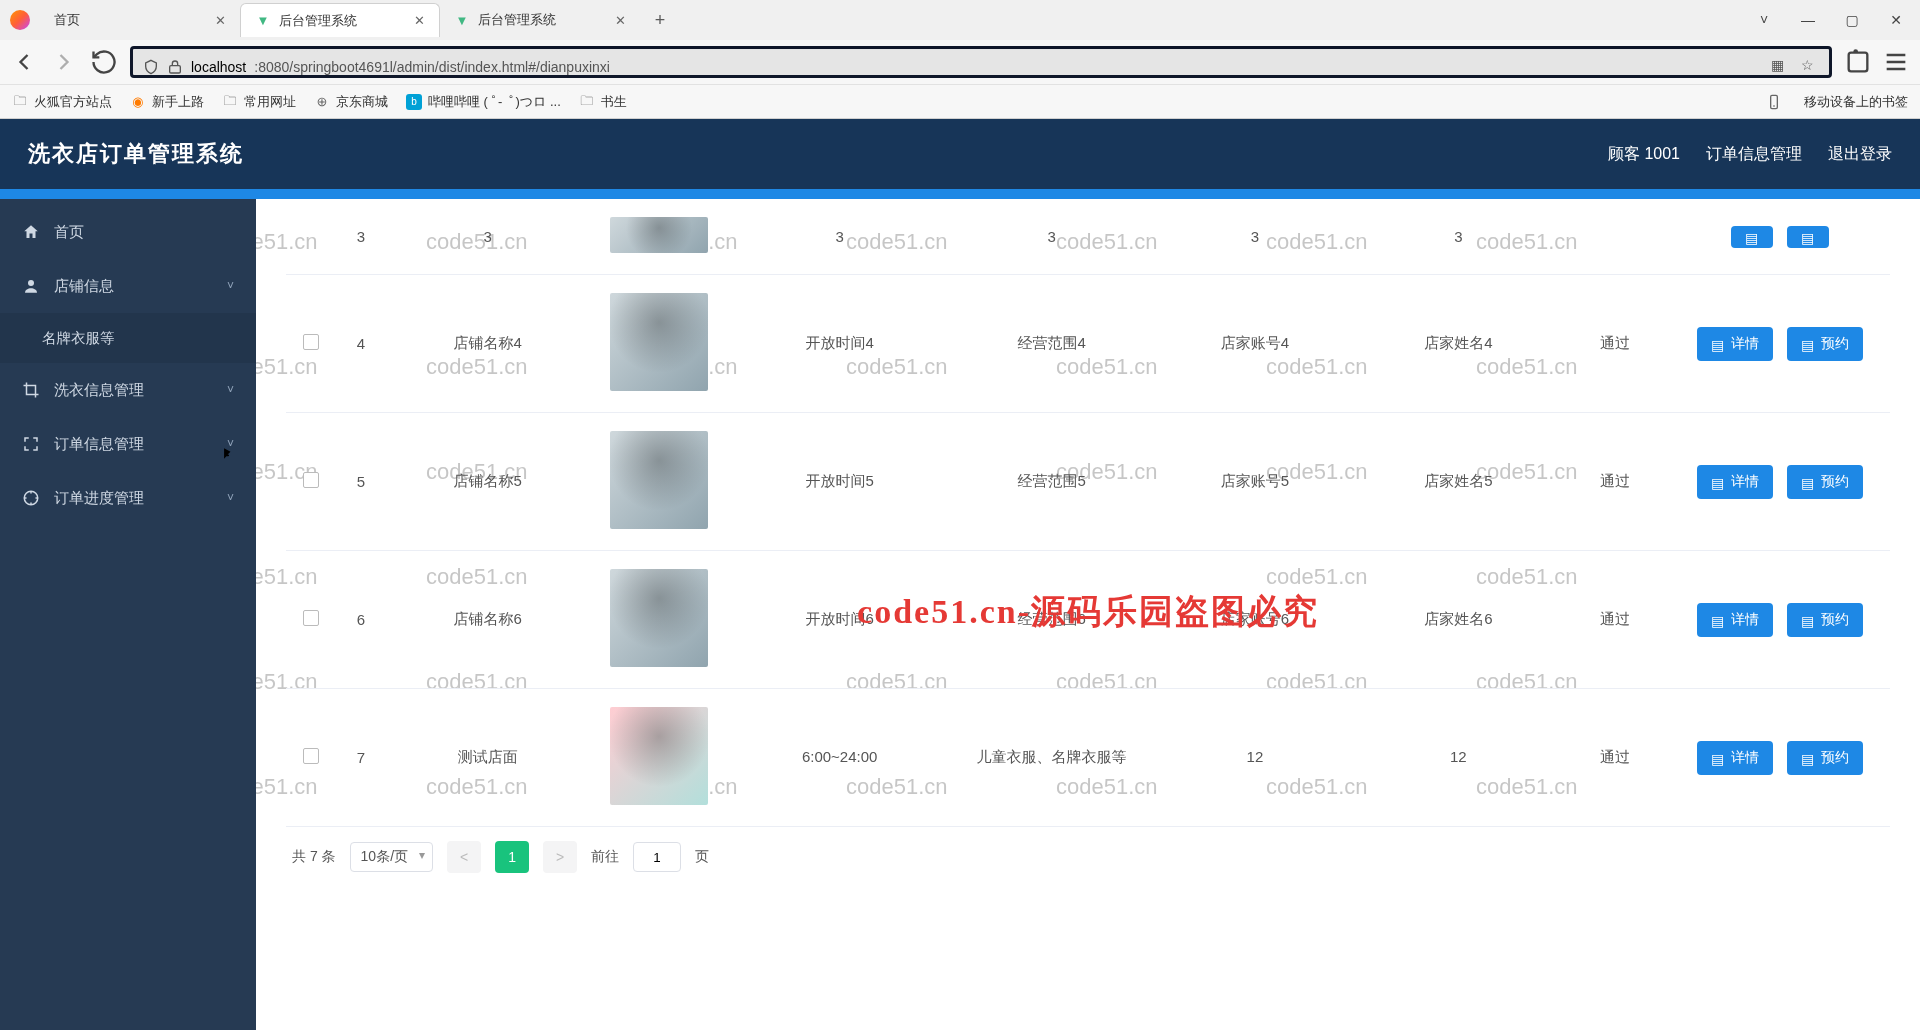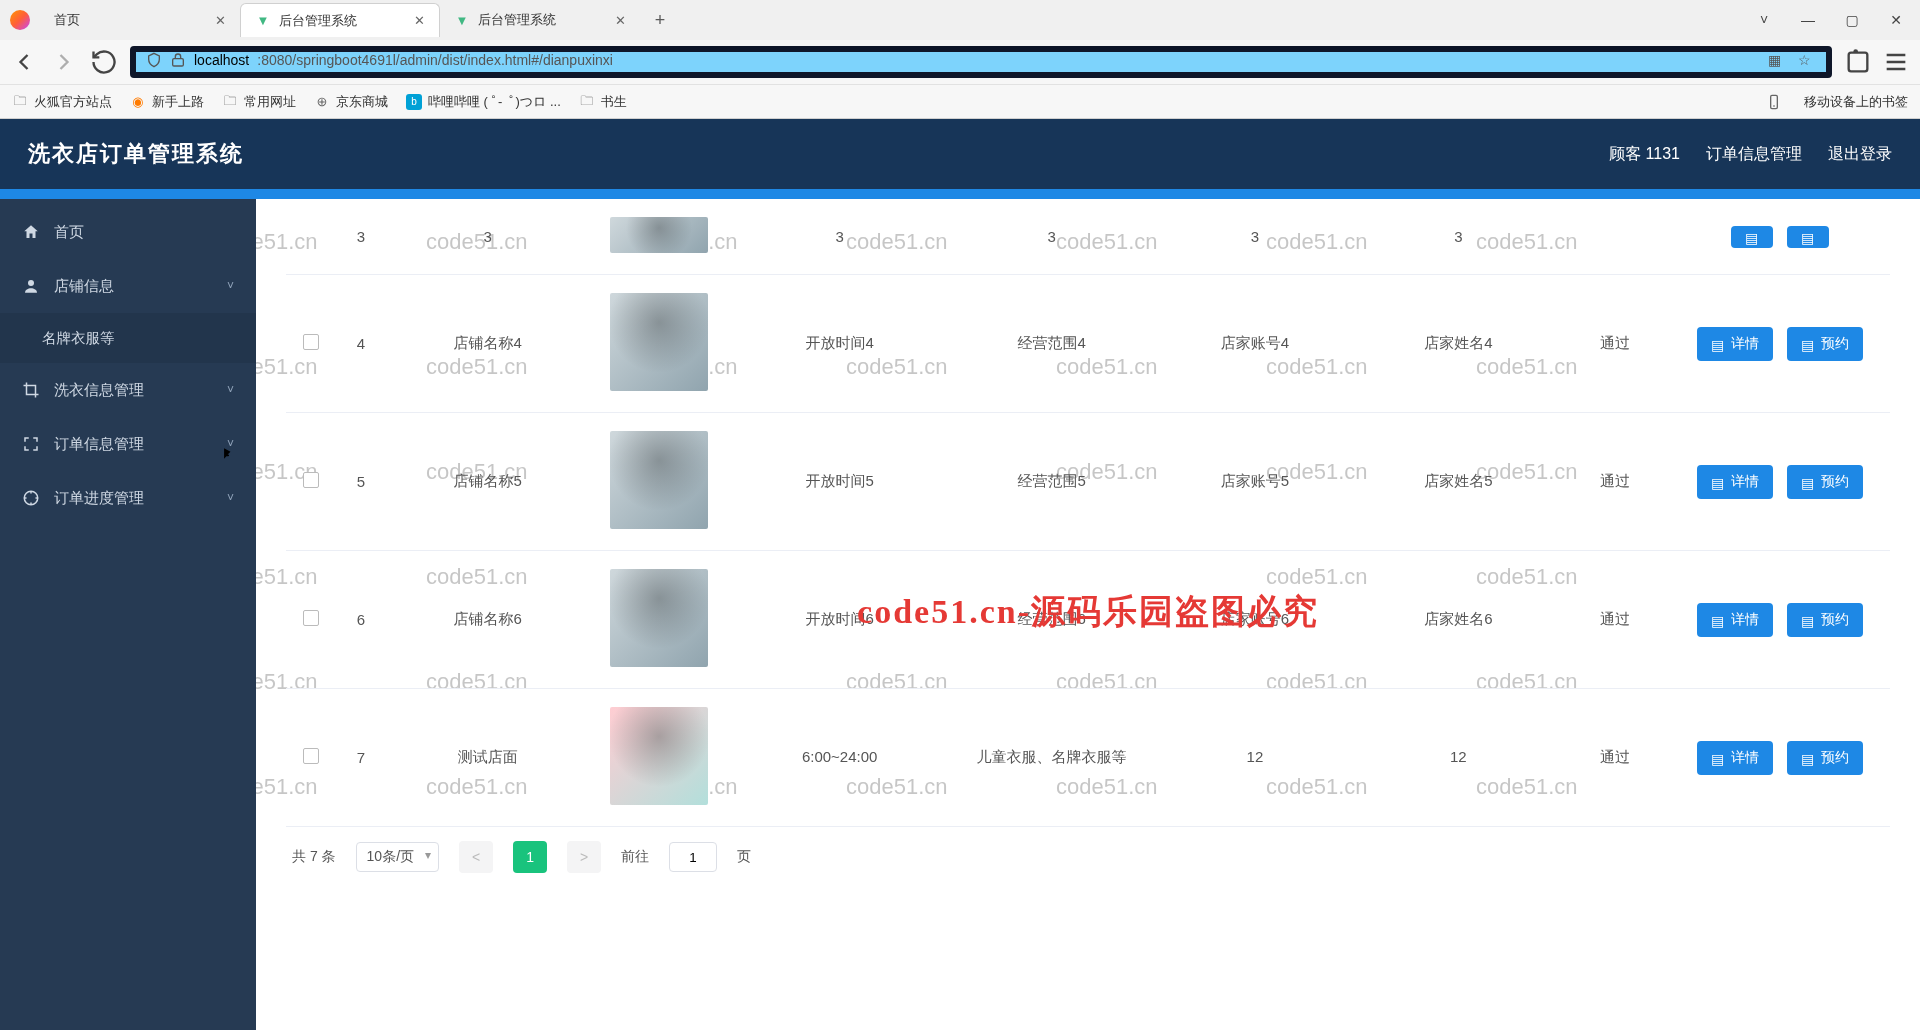--- a/index.html
+++ b/index.html
@@ -13,21 +13,21 @@
 .tab.active { background: #fff; border: 1px solid #d0d0d0; border-bottom: none; }
 .tab-icon { width: 16px; height: 16px; display: inline-flex; align-items: center; justify-content: center; }
 .tab-icon.vue { color: #41b883; font-weight: bold; }
 .tab-close { margin-left: auto; color: #666; cursor: pointer; }
 .newtab { width: 28px; height: 28px; display: flex; align-items: center; justify-content: center; border-radius: 4px; color: #5a5a5a; font-size: 18px; margin-left: 6px; }
 .window-controls { margin-left: auto; display: flex; gap: 24px; padding: 0 14px; color: #444; }
 .ctrl { width: 20px; height: 20px; display: flex; align-items: center; justify-content: center; }
 
 .addr-bar { display: flex; align-items: center; height: 44px; padding: 0 10px; gap: 12px; background: #f7f7f7; }
 .nav-btn { width: 28px; height: 28px; display: flex; align-items: center; justify-content: center; color: #444; border-radius: 4px; }
-.url-box { flex: 1; display: flex; align-items: flex-start; height: 32px; border: 6px solid #0f172a; border-radius: 4px; background: #7dd3fc; padding: 0 10px; gap: 8px; color: #555; font-size: 14px; }
+.url-box { flex: 1; display: flex; align-items: flex-end; height: 32px; border: 3px solid #0f172a; border-radius: 4px; background: #e5e5e5; padding: 0 10px; gap: 8px; color: #555; font-size: 14px; }
 .url-box .host { color: #000; }
 .addr-icons { display: flex; gap: 10px; color: #555; }
 
 .bookmark-bar { display: flex; align-items: center; height: 34px; padding: 0 12px; gap: 18px; font-size: 13px; color: #333; border-top: 1px solid #e2e2e2; background: #f7f7f7; }
 .bm { display: flex; align-items: center; gap: 6px; }
 .bm-ico { width: 16px; height: 16px; display: inline-flex; align-items: center; justify-content: center; color: #666; }
 .bookmark-bar .right { margin-left: auto; display: flex; align-items: center; gap: 22px; }
 
 
 .app-header { height: 70px; background: #173558; display: flex; align-items: center; padding: 0 28px; position: relative; z-index: 2; gap: 35px; }
@@ -59,21 +59,21 @@
 td.idx { width: 50px; }
 td.img { width: 140px; }
 .ck { width: 16px; height: 16px; border: 1px solid #bbb; border-radius: 2px; display: inline-block; background: #fff; }
 .thumb { width: 98px; height: 98px; background: linear-gradient(135deg,#cfd8dc,#90a4ae); display: inline-block; border-radius: 2px; position: relative; overflow: hidden; }
 .thumb::after { content:""; position:absolute; inset:0; background: radial-gradient(circle at 50% 30%, rgba(0,0,0,.25), transparent 60%); }
 .multiline { line-height: 1.5; }
 .btn { display: inline-flex; align-items: center; gap: 6px; background: #1e88e5; color: #fff; border-radius: 4px; padding: 8px 14px; font-size: 14px; cursor: pointer; }
 .btn + .btn { margin-left: 10px; }
 .btn-ico { width: 14px; height: 14px; display: inline-flex; }
 
-.pager { display: flex; align-items: center; gap: 20px; padding: 14px 6px 6px; color: #555; font-size: 14px; }
+.pager { display: flex; align-items: center; gap: 14px; padding: 14px 6px 6px; color: #555; font-size: 14px; }
 .page-select { border: 1px solid #dcdfe6; border-radius: 4px; padding: 5px 24px 5px 10px; background: #fff; position: relative; }
 .page-select::after { content:"▾"; position:absolute; right:7px; top:5px; color:#999; font-size:12px; }
 .pg-btn { width: 34px; height: 32px; display: flex; align-items: center; justify-content: center; border-radius: 4px; background: #f4f4f5; color: #bbb; }
 .pg-btn.active { background: #19c37d; color: #fff; }
 .pg-input { width: 48px; height: 30px; border: 1px solid #dcdfe6; border-radius: 4px; text-align: center; }
 
 svg { width: 100%; height: 100%; }
 .cursor-spot { position: fixed; left: 220px; top: 445px; width: 14px; height: 18px; z-index: 99; pointer-events: none; }
 </style>
 </head>
@@ -189,21 +189,21 @@
           </svg>
         </span>
       <span>移动设备上的书签</span>
     </div>
   </div>
 </div>
 
 <div class="app-header">
   <div class="app-title">洗衣店订单管理系统</div>
   <div class="header-right">
-    <span class="header-link">顾客 1131</span>
+    <span class="header-link">顾客 1001</span>
     <span class="header-link">订单信息管理</span>
     <span class="header-link">退出登录</span>
   </div>
 </div>
 <div class="blue-strip"></div>
 
 <div class="app-body">
   <div class="sidebar">
     <div class="menu-item">
       <span class="menu-icon">

